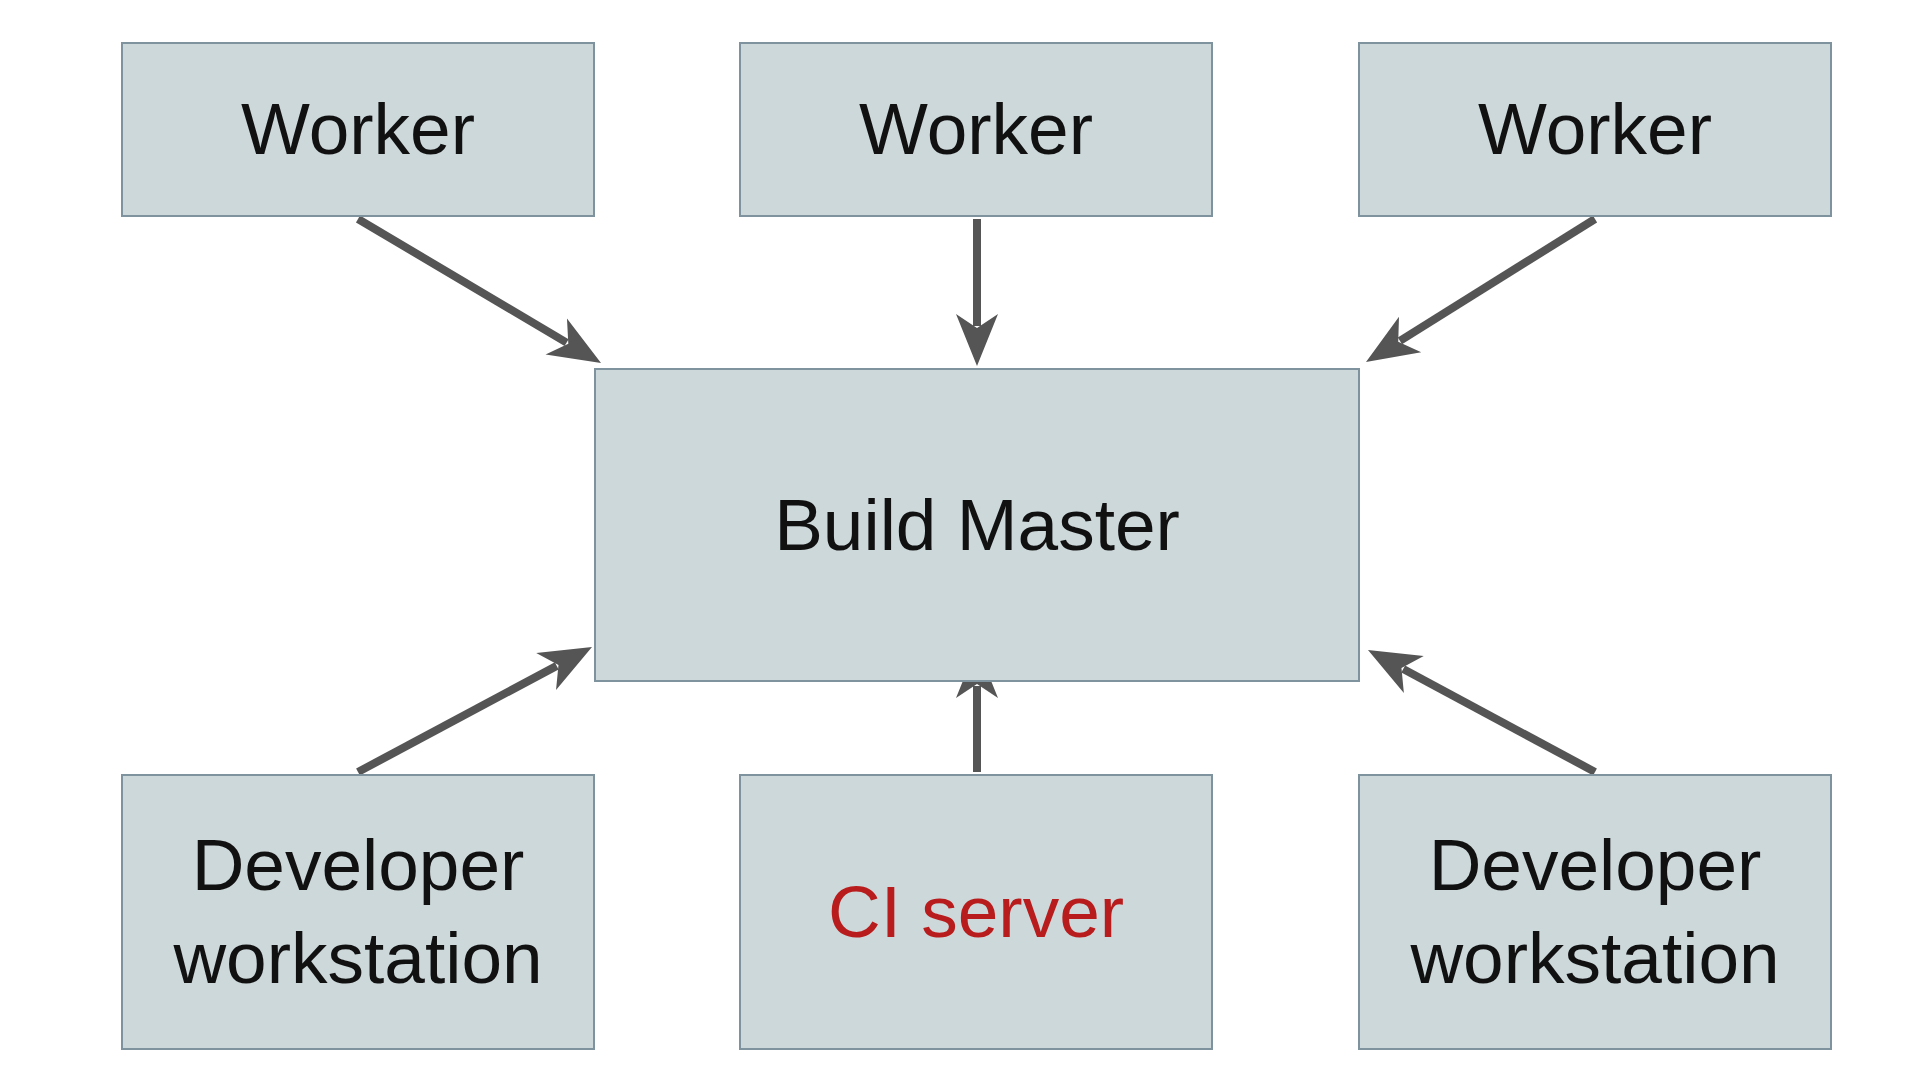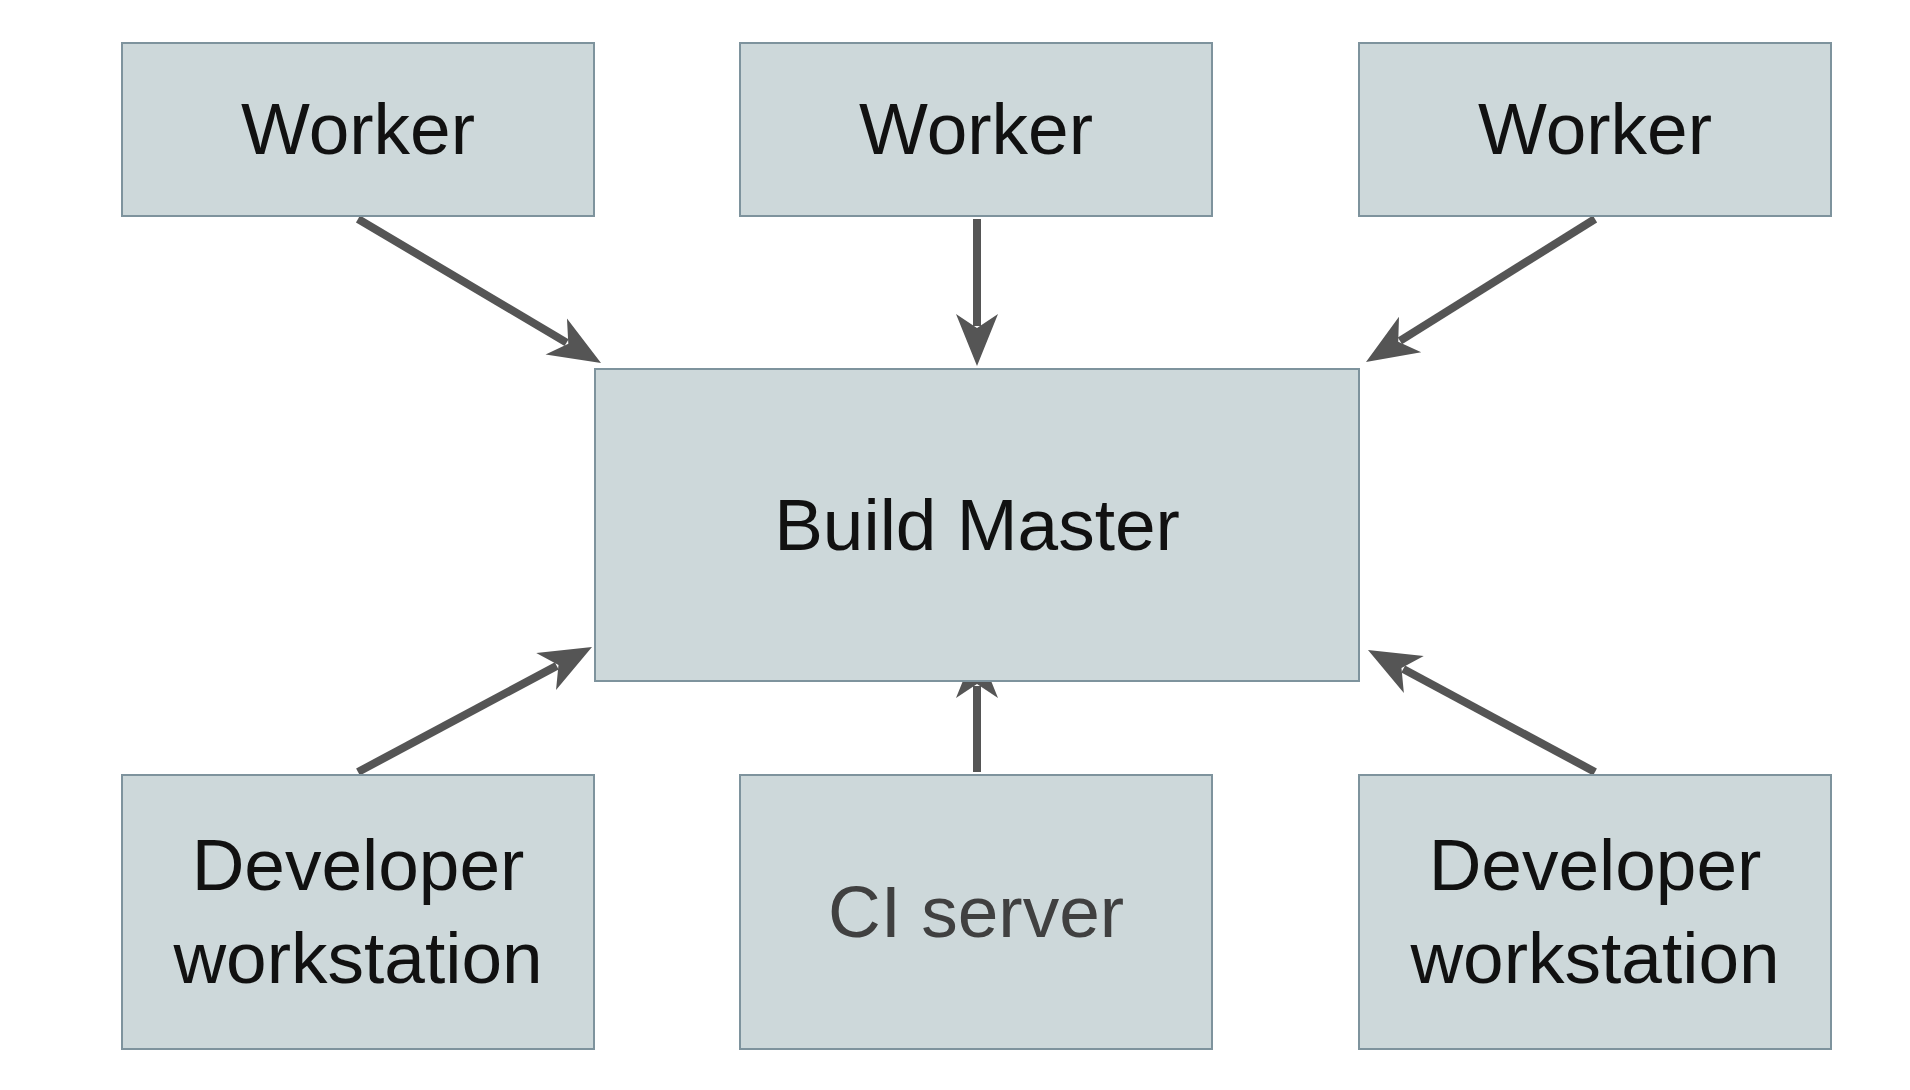--- a/index.html
+++ b/index.html
@@ -62,20 +62,20 @@
   </div>
   <div class="node" style="left: 1358px; top: 42px; width: 474px; height: 175px; background: rgb(205, 216, 218); border: 2px solid rgb(126, 147, 157); color: rgb(17, 17, 17);">
     <span>Worker</span>
   </div>
   <div class="node" style="left: 594px; top: 368px; width: 766px; height: 314px; background: rgb(205, 216, 218); border: 2px solid rgb(126, 147, 157); color: rgb(17, 17, 17);">
     <span>Build Master</span>
   </div>
   <div class="node" style="left: 121px; top: 774px; width: 474px; height: 276px; background: rgb(205, 216, 218); border: 2px solid rgb(126, 147, 157); color: rgb(17, 17, 17);">
     <span>Developer workstation</span>
   </div>
-  <div class="node" style="left: 739px; top: 774px; width: 474px; height: 276px; background: rgb(205, 216, 218); border: 2px solid rgb(126, 147, 157); color: #404040;">
+  <div class="node" style="left: 739px; top: 774px; width: 474px; height: 276px; background: rgb(205, 216, 218); border: 2px solid rgb(126, 147, 157); color: #b91c1c;">
     <span>CI server</span>
   </div>
   <div class="node" style="left: 1358px; top: 774px; width: 474px; height: 276px; background: rgb(205, 216, 218); border: 2px solid rgb(126, 147, 157); color: rgb(17, 17, 17);">
     <span>Developer workstation</span>
   </div>
 
 </div>
 
 </body></html>

